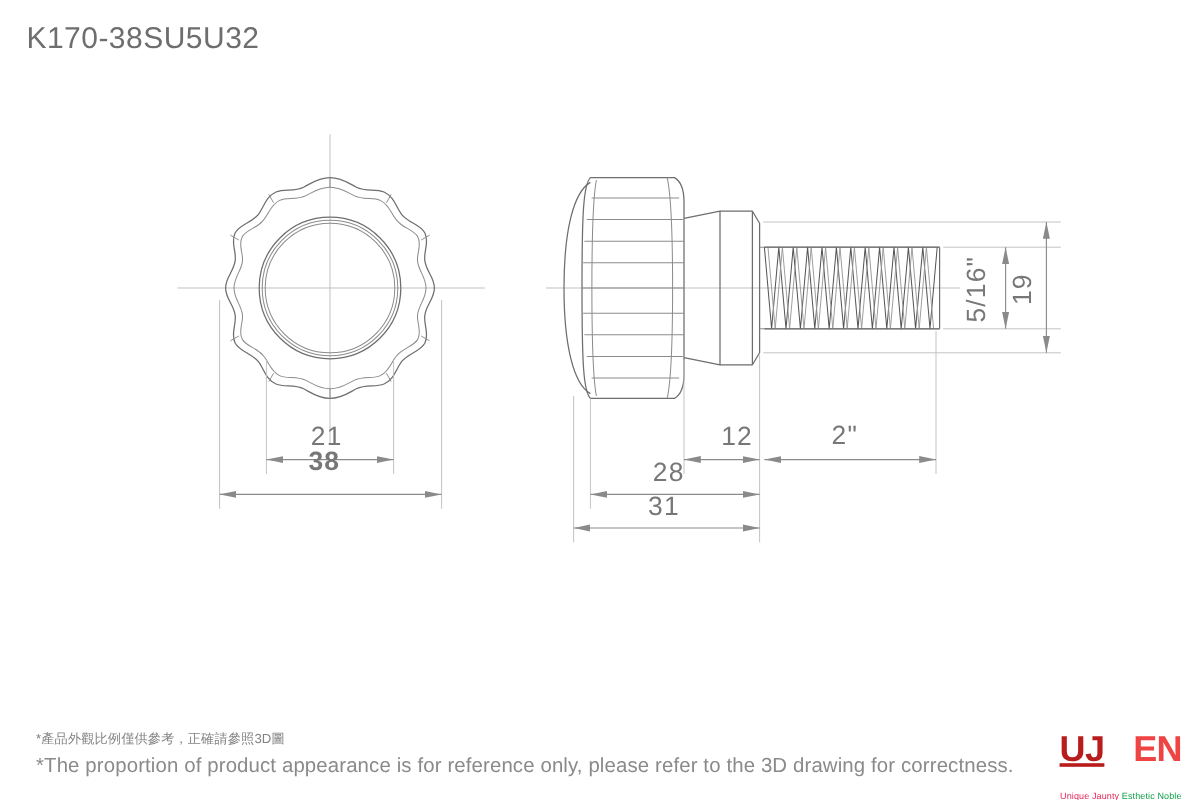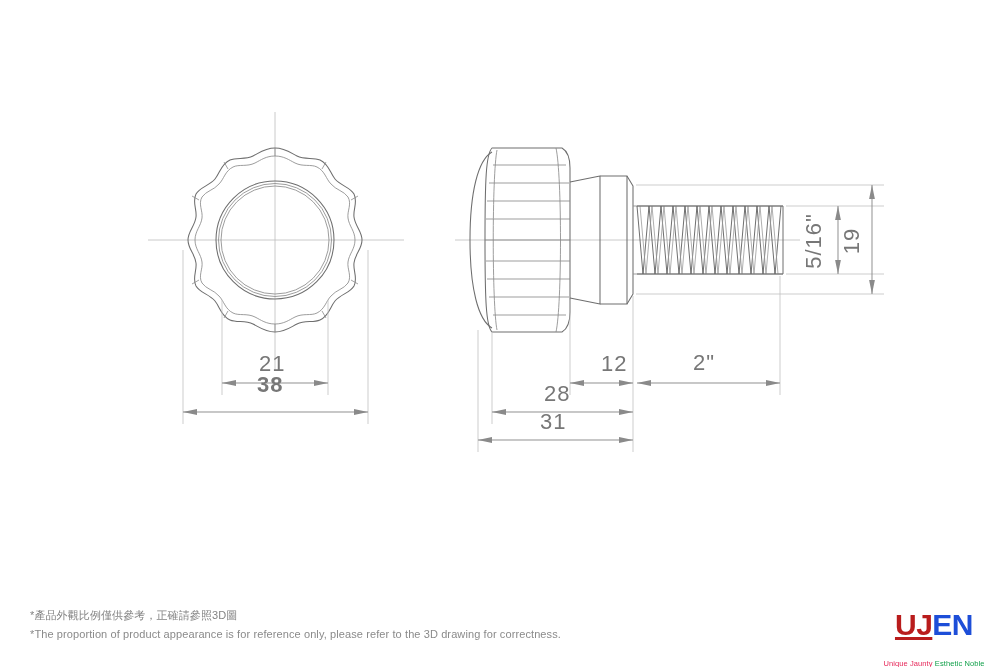--- a/index.html
+++ b/index.html
@@ -28,21 +28,21 @@
     top: 18px;
     font-size: 25px;
     letter-spacing: 0.4px;
     color: #6e6e6e;
     font-family: "Liberation Sans", sans-serif;
     white-space: nowrap;
   }
   .footnote {
     position: absolute;
     left: 30px;
-    font-size: 11px;
+    font-size: 17px;
     color: #8a8a8a;
     white-space: nowrap;
     letter-spacing: 0.1px;
   }
   .footnote.cn {
     top: 608px;
     font-size: 11px;
     color: #838383;
   }
   .footnote.en {
@@ -83,20 +83,21 @@
     transform-origin: 50% 50%;
     transform: rotate(-90deg);
   }
   svg { display: block; }
 </style>
 </head>
 <body style="background: rgb(255, 255, 255);">
 
 <div id="drawing-root">
 
+  <div class="part-title">K170-38SU5U32</div>
 
   <svg id="cad" width="1001" height="667" viewBox="0 0 1001 667">
     <defs>
       <marker id="arrL" markerWidth="14" markerHeight="7" refX="0" refY="3.5" orient="auto" markerUnits="userSpaceOnUse">
         <path d="M0,3.5 L14,0.6 L14,6.4 Z" fill="#8a8a8a"></path>
       </marker>
       <marker id="arrR" markerWidth="14" markerHeight="7" refX="14" refY="3.5" orient="auto" markerUnits="userSpaceOnUse">
         <path d="M14,3.5 L0,0.6 L0,6.4 Z" fill="#8a8a8a"></path>
       </marker>
     </defs>
@@ -268,17 +269,17 @@
   <div class="dim-text" style="left:544px; top:381px;">28</div>
   <div class="dim-text" style="left:540px; top:409px;">31</div>
 
   <div class="dim-text vertical" style="left:786px; top:228px; width:56px; text-align:center;">5/16"</div>
   <div class="dim-text vertical" style="left:828px; top:228px; width:48px; text-align:center;">19</div>
 
   <div class="footnote cn">*產品外觀比例僅供參考，正確請參照3D圖</div>
   <div class="footnote en">*The proportion of product appearance is for reference only, please refer to the 3D drawing for correctness.</div>
 
   <div id="logo">
-    <div class="wordmark"><span id="logo-m1" style="color: #b91c1c; text-decoration: underline;">UJ</span><span id="logo-m2" style="color: #1d4ed8;">EN</span></div>
+    <div class="wordmark"><span id="logo-m1" style="color: #b91c1c; text-decoration: underline;">UJ</span><span id="logo-m2" style="color: #ef4444; padding-left: 24px;">EN</span></div>
     <div class="tagline"><span id="logo-t1" style="color: rgb(230, 40, 90);">Unique Jaunty</span><span>&nbsp;</span><span id="logo-t2" style="color: rgb(18, 161, 75);">Esthetic Noble</span></div>
   </div>
 
 </div>
 
 </body></html>

